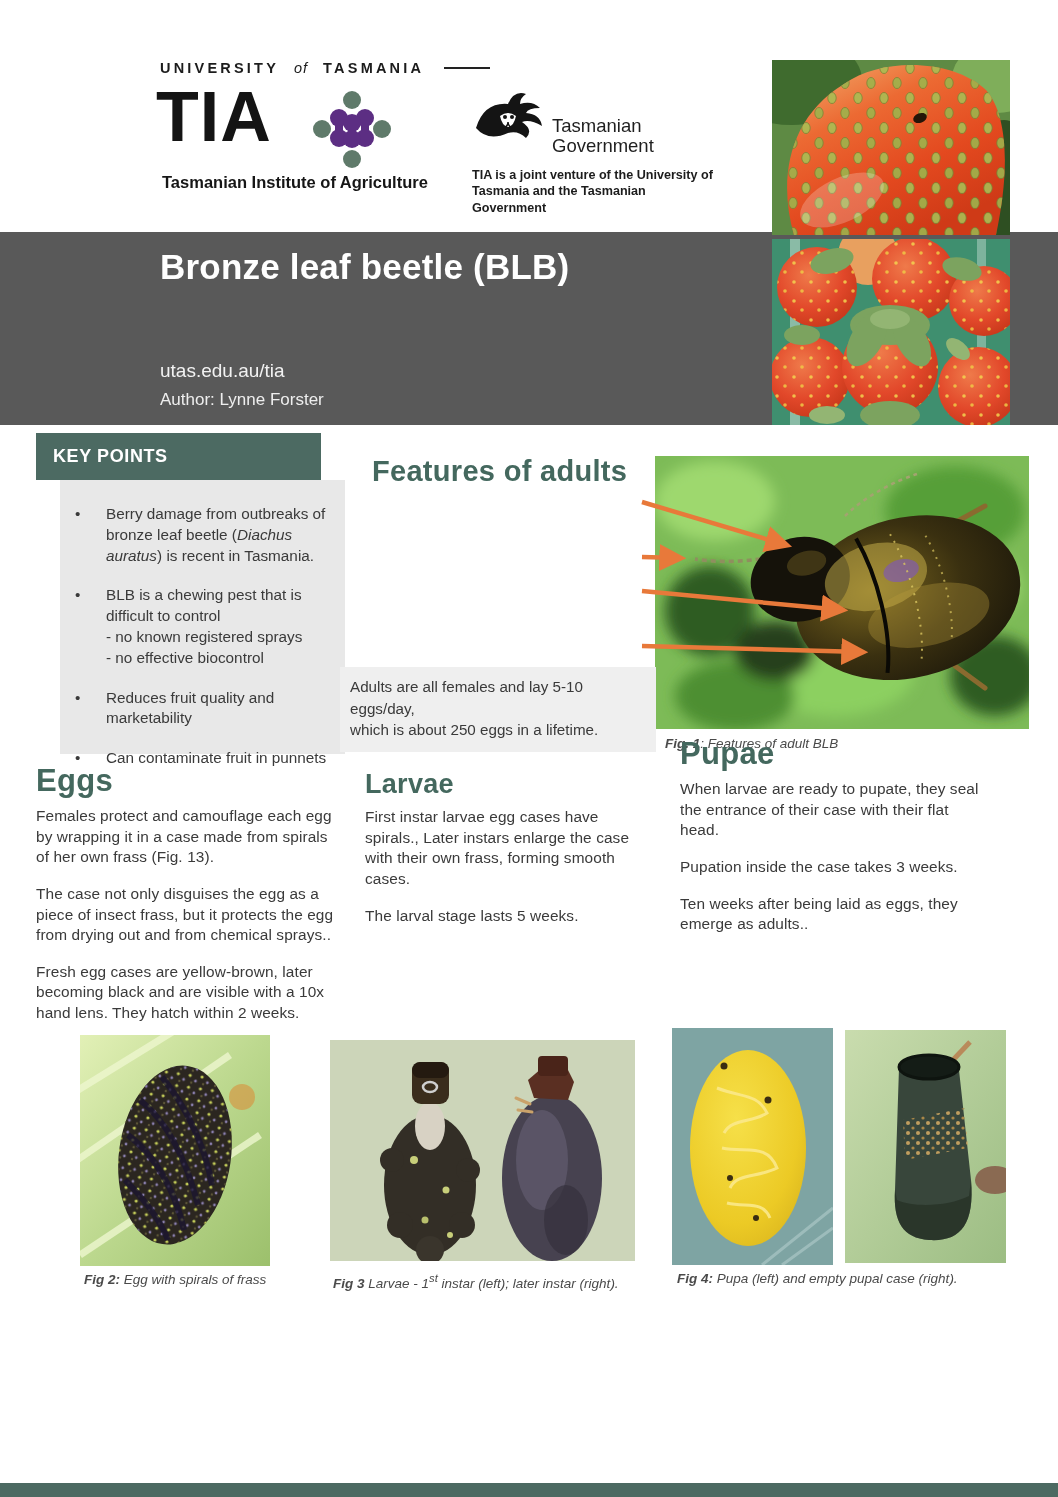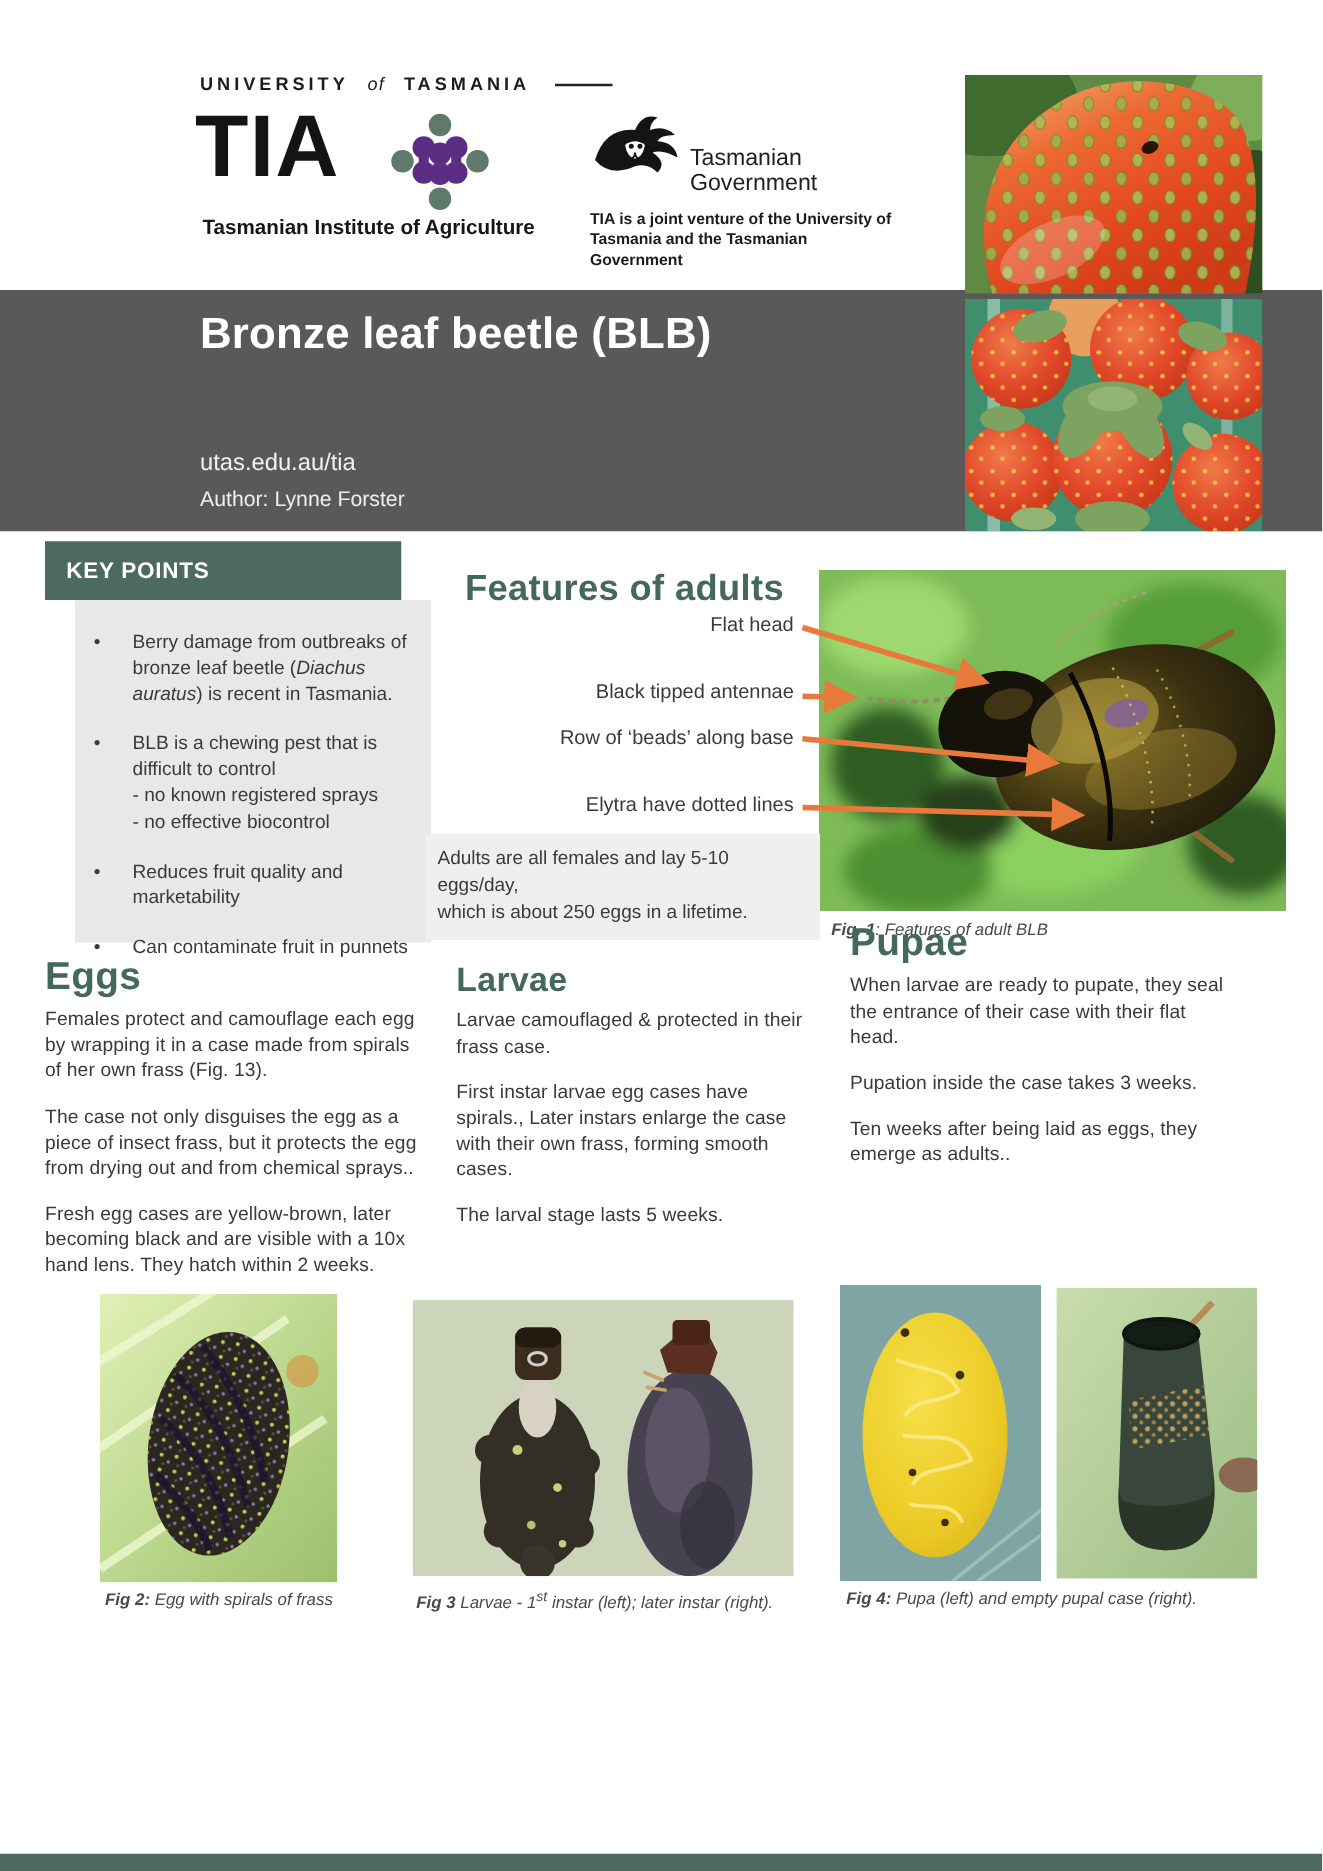--- a/index.html
+++ b/index.html
@@ -193,26 +193,20 @@
     <ul class="kp-list">
       <li><span>Berry damage from outbreaks of bronze leaf beetle (</span><i>Diachus auratus</i><span>) is recent in Tasmania.</span></li>
       <li><span>BLB is a chewing pest that is difficult to control</span><span class="kp-sub">- no known registered sprays</span><span class="kp-sub">- no effective biocontrol</span></li>
       <li><span>Reduces fruit quality and marketability</span></li>
       <li><span>Can contaminate fruit in punnets</span></li>
     </ul>
   </div>
 
   <div class="abs feat-heading">Features of adults</div>
 
-  <div class="abs feat-labels">
-    <span class="feat-label" style="top:42px;">Flat head</span>
-    <span class="feat-label" style="top:95px;">Black tipped antennae</span>
-    <span class="feat-label" style="top:132px;">Row of ‘beads’ along base</span>
-    <span class="feat-label" style="top:186px;">Elytra have dotted lines</span>
-  </div>
 
   <div class="abs photo" style="left:655px;top:456px;width:374px;height:273px;">
     <svg width="374" height="273" viewBox="0 0 374 273">
       <defs>
         <radialGradient id="btl" cx="0.35" cy="0.4" r="0.9">
           <stop offset="0" stop-color="#7a661f"></stop>
             <stop offset="0.45" stop-color="#3a3010"></stop>
             <stop offset="1" stop-color="#0f0d08"></stop>
         </radialGradient>
         <filter id="blur1">
@@ -278,21 +272,20 @@
 
   <div class="abs col col-eggs">
     <h2 class="section-heading">Eggs</h2>
     <p>Females protect and camouflage each egg by wrapping it in a case made from spirals of her own frass (Fig. 13).</p>
     <p>The case not only disguises the egg as a piece of insect frass, but it protects the egg from drying out and from chemical sprays..</p>
     <p>Fresh egg cases are yellow-brown, later becoming black and are visible with a 10x hand lens. They hatch within 2 weeks.</p>
   </div>
 
   <div class="abs col col-larvae">
     <h2 class="section-heading">Larvae</h2>
-    <p>Larvae camouflaged &amp; protected in their frass case.</p>
     <p>First instar larvae egg cases have spirals., Later instars enlarge the case with their own frass, forming smooth cases.</p>
     <p>The larval stage lasts 5 weeks.</p>
   </div>
 
   <div class="abs col col-pupae">
     <h2 class="section-heading">Pupae</h2>
     <p>When larvae are ready to pupate, they seal the entrance of their case with their flat head.</p>
     <p>Pupation inside the case takes 3 weeks.</p>
     <p>Ten weeks after being laid as eggs, they emerge as adults..</p>
   </div>

